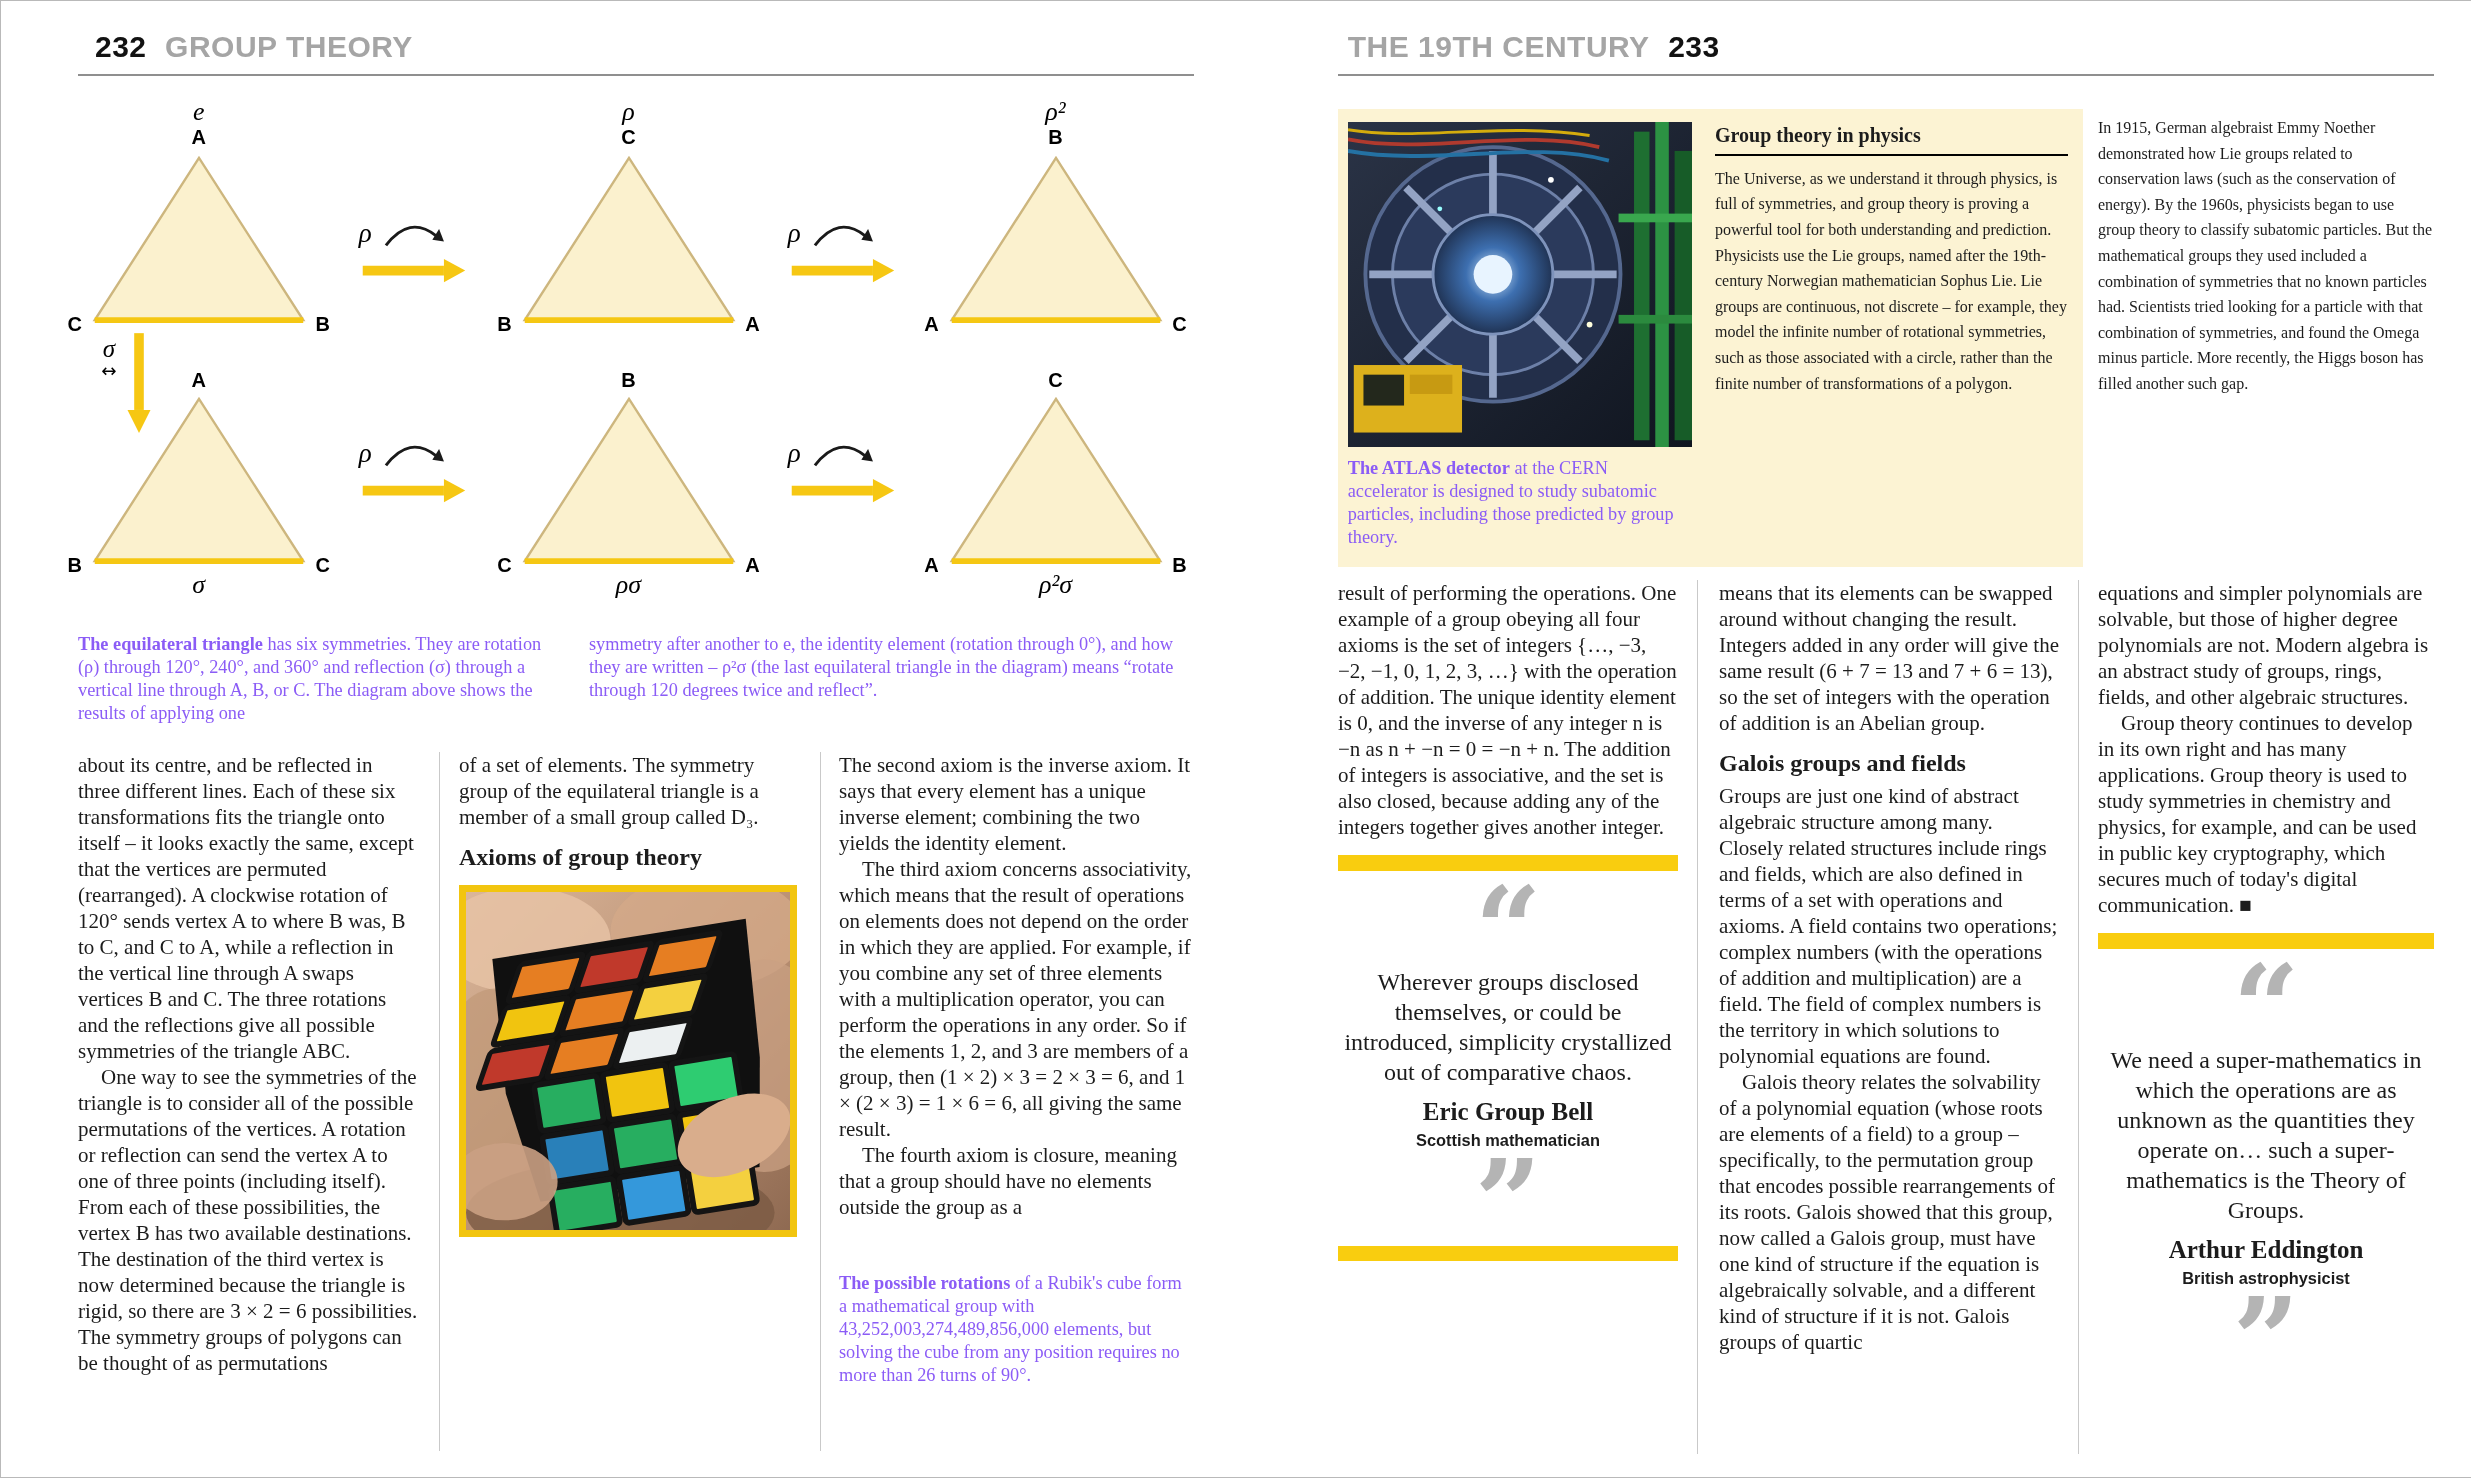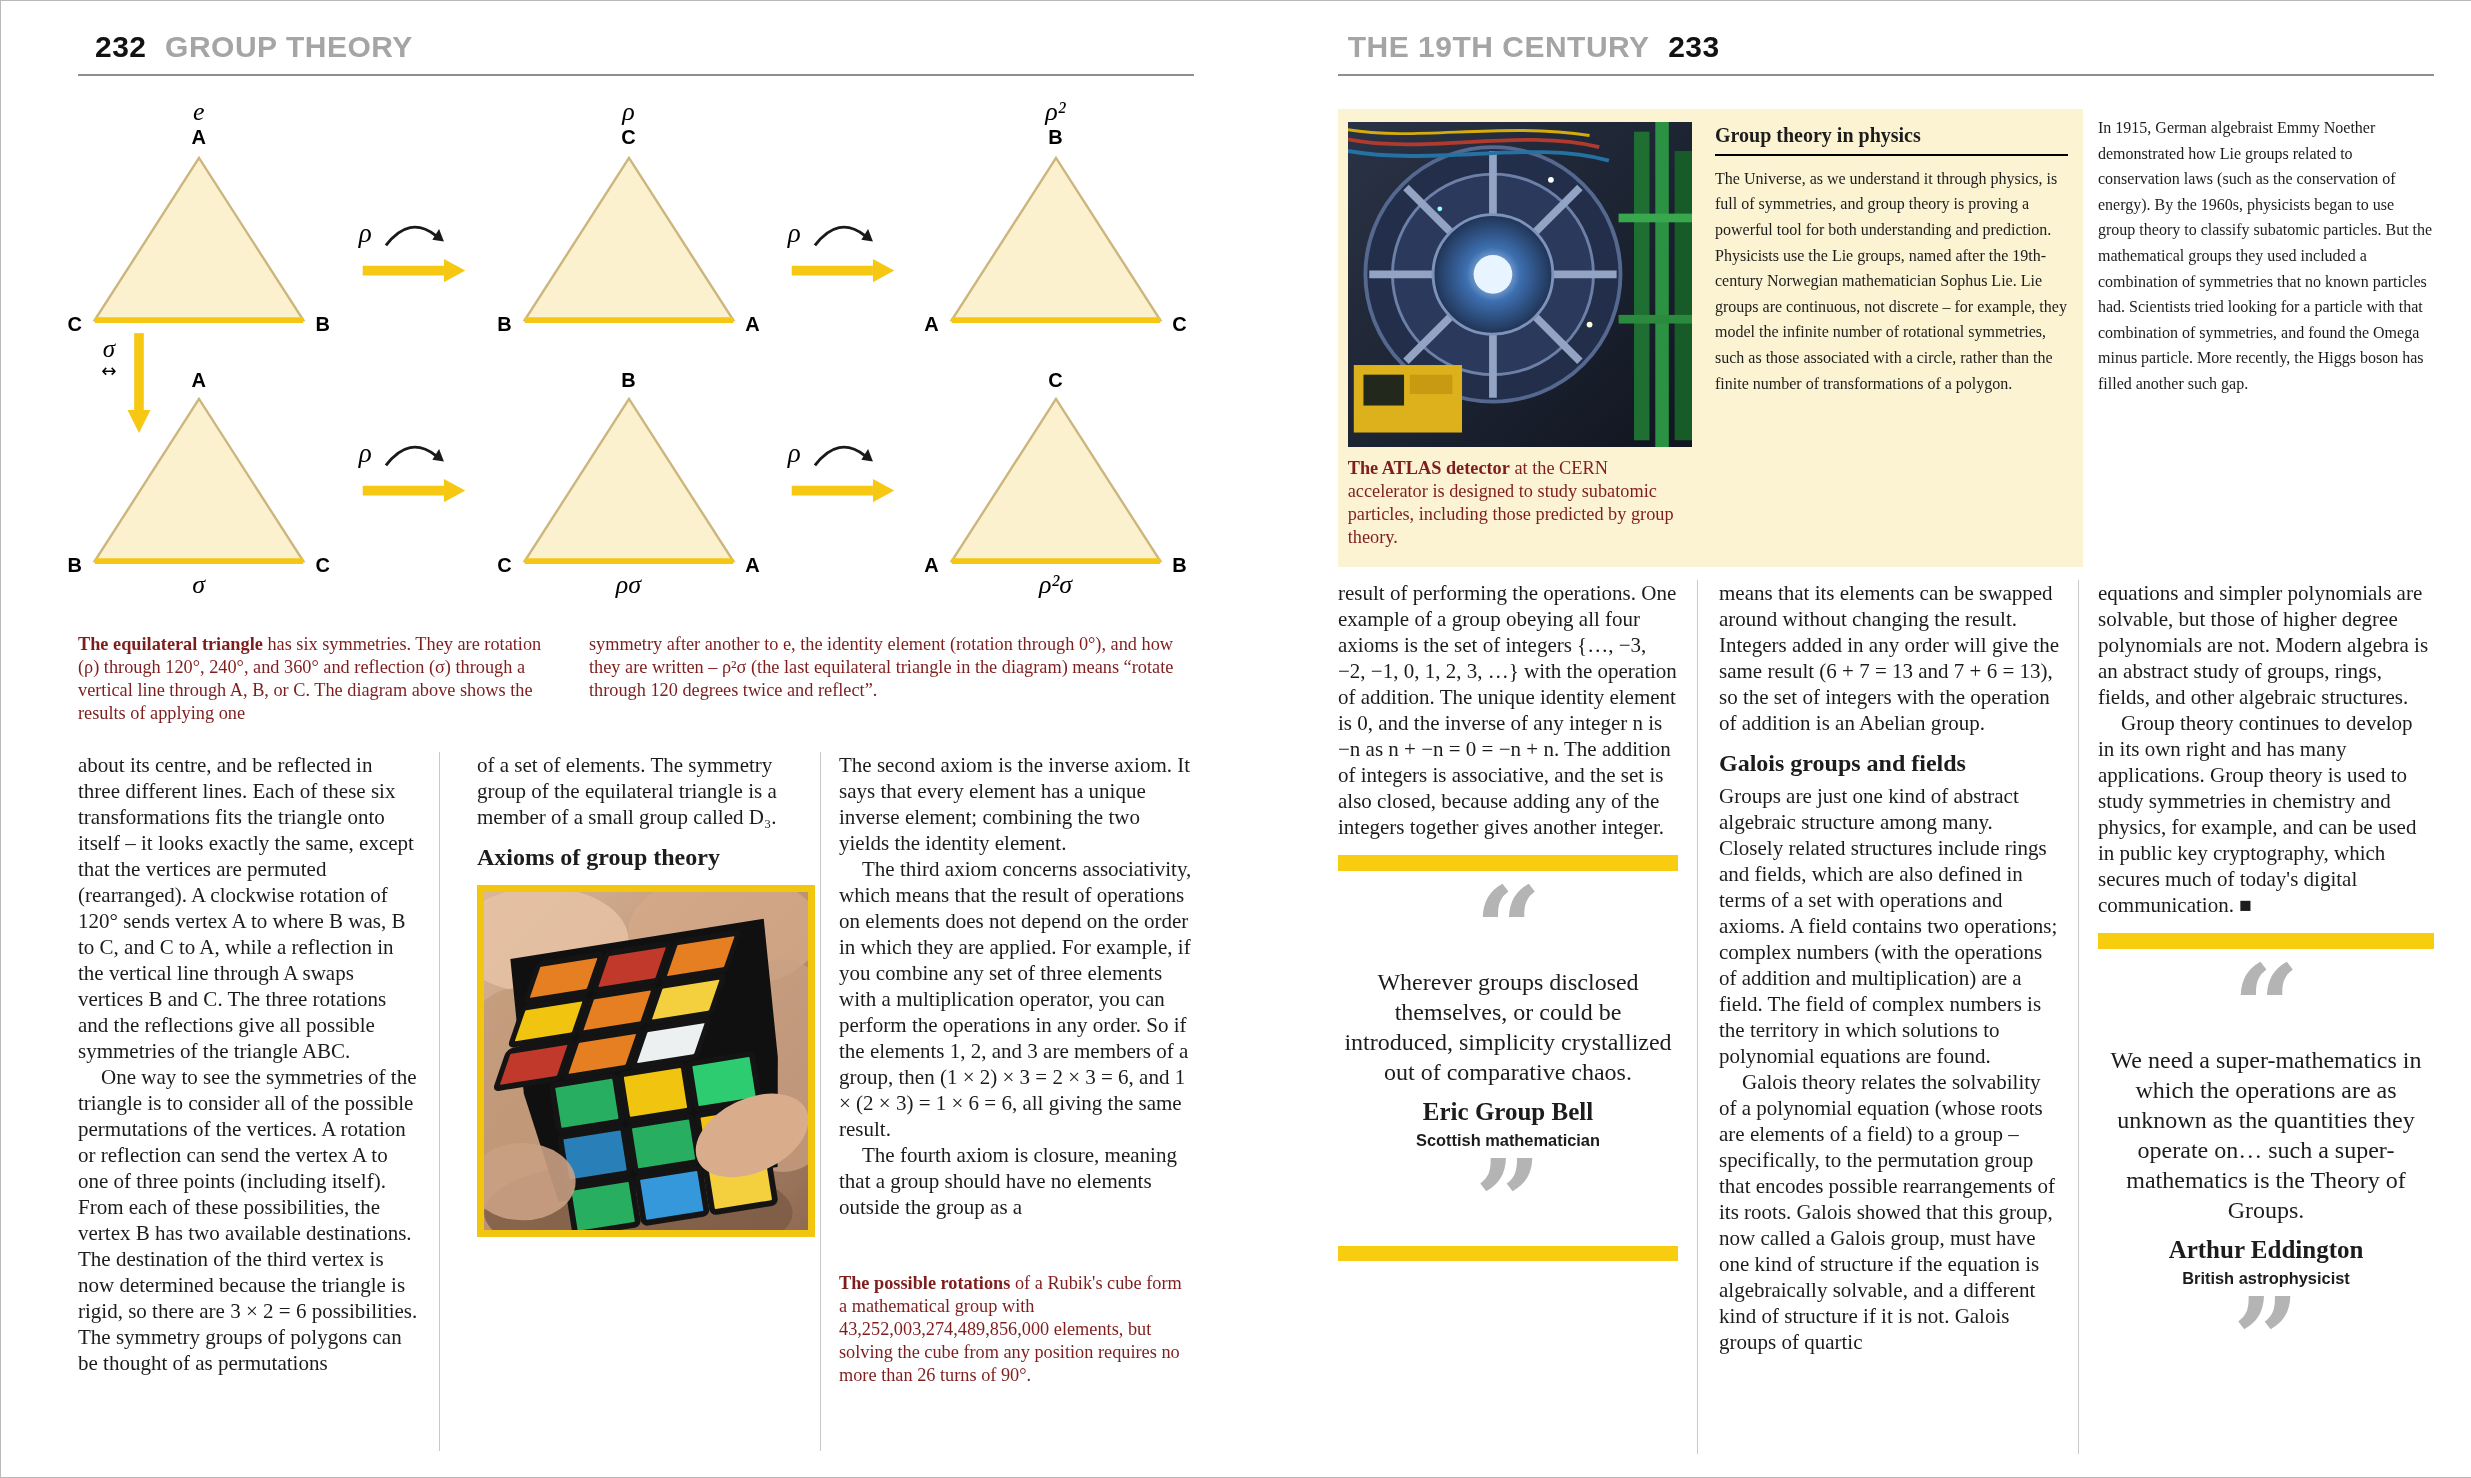--- a/index.html
+++ b/index.html
@@ -42,21 +42,21 @@
   .yhead{fill:#f6c713;}
   .varrow{position:absolute;width:48px;height:108px;}
   .sigma-note{position:absolute;width:58px;text-align:center;}
   .sigma-note .sig{font-style:italic;font-size:25px;line-height:25px;color:#000;}
   .sigma-note .dbl{font-family:"DejaVu Sans",sans-serif;font-size:18.3px;line-height:19.3px;color:#000;}
 
   
   .dcaption{position:absolute;left:77px;top:632px;width:1116px;display:flex;gap:32px;}
   .dcaption .cap{width:479px;}
   .dcaption .cap + .cap{width:591px;}
-  .cap{font-size:18.3px;line-height:23px;margin:0;color:#7f1d1d;}
+  .cap{font-size:18.3px;line-height:23px;margin:0;color:#8b5cf6;}
   .cap b{font-weight:bold;}
   .mt{margin-top:52px !important;}
 
   
   .col{position:absolute;top:751px;width:340px;font-size:21px;line-height:26px;}
   .col-r{position:absolute;top:579px;width:340px;font-size:21px;line-height:26px;}
   .col p,.col-r p{margin:0;}
   .ind{text-indent:23px;}
   h3{font-family:"Liberation Serif",serif;font-weight:bold;font-size:24px;margin:13.5px 0 7.7px 0;}
   .vdiv{position:absolute;width:1px;background:#c9c9c9;}
@@ -212,21 +212,21 @@
   </div>
 
   <div class="vdiv" style="left:438px;top:751px;height:699px"></div>
   <div class="vdiv" style="left:819px;top:751px;height:699px"></div>
 
   <div class="col" style="left:77px">
     <p>about its centre, and be reflected in three different lines. Each of these six transformations fits the triangle onto itself – it looks exactly the same, except that the vertices are permuted (rearranged). A clockwise rotation of 120° sends vertex A to where B was, B to C, and C to A, while a reflection in the vertical line through A swaps vertices B and C. The three rotations and the reflections give all possible symmetries of the triangle ABC.</p>
     <p class="ind">One way to see the symmetries of the triangle is to consider all of the possible permutations of the vertices. A rotation or reflection can send the vertex A to one of three points (including itself). From each of these possibilities, the vertex B has two available destinations. The destination of the third vertex is now determined because the triangle is rigid, so there are 3 × 2 = 6 possibilities. The symmetry groups of polygons can be thought of as permutations</p>
   </div>
 
-  <div class="col" style="left:476px">
+  <div class="col" style="left:458px">
     <p>of a set of elements. The symmetry group of the equilateral triangle is a member of a small group called D₃.</p>
     <h3>Axioms of group theory</h3>
     <div class="photo-frame">
       <svg width="324" height="338" viewBox="0 0 336 350" preserveAspectRatio="none">
         <defs>
           <linearGradient id="handG" x1="0" y1="0" x2="1" y2="1">
             <stop offset="0%" stop-color="#dab69a"></stop>
               <stop offset="55%" stop-color="#b98f72"></stop>
               <stop offset="100%" stop-color="#8f6a52"></stop>
           </linearGradient>

